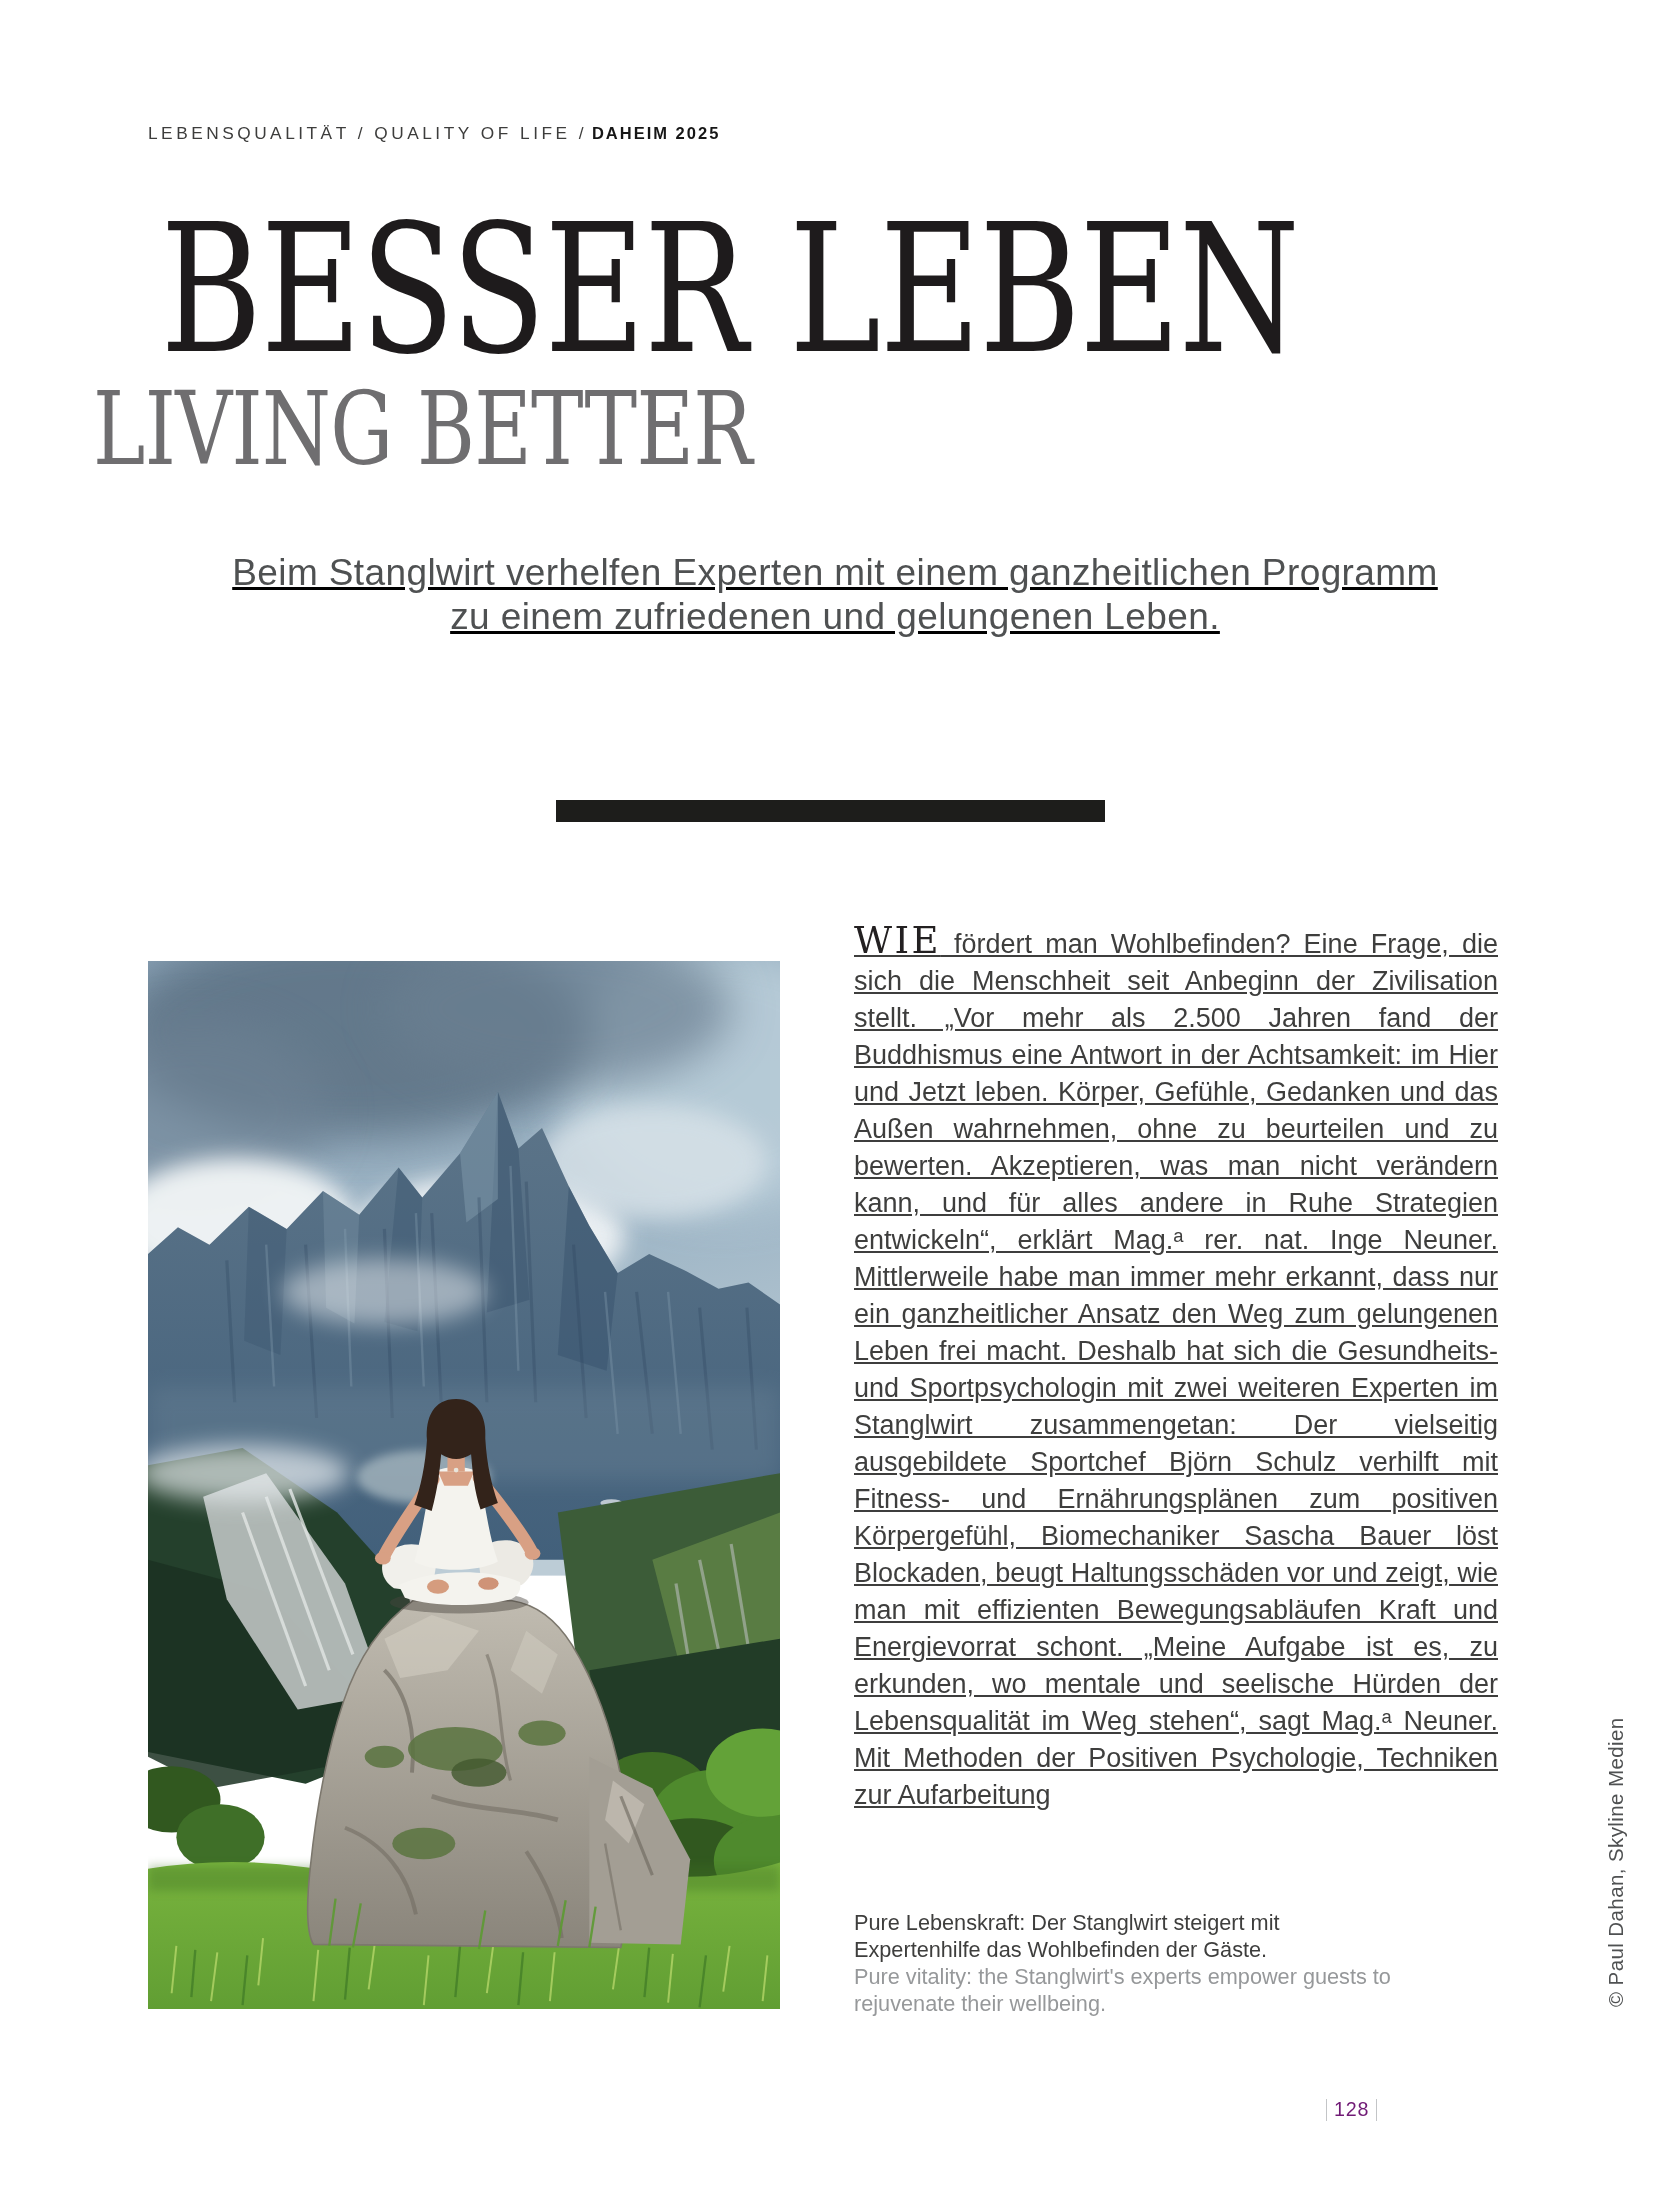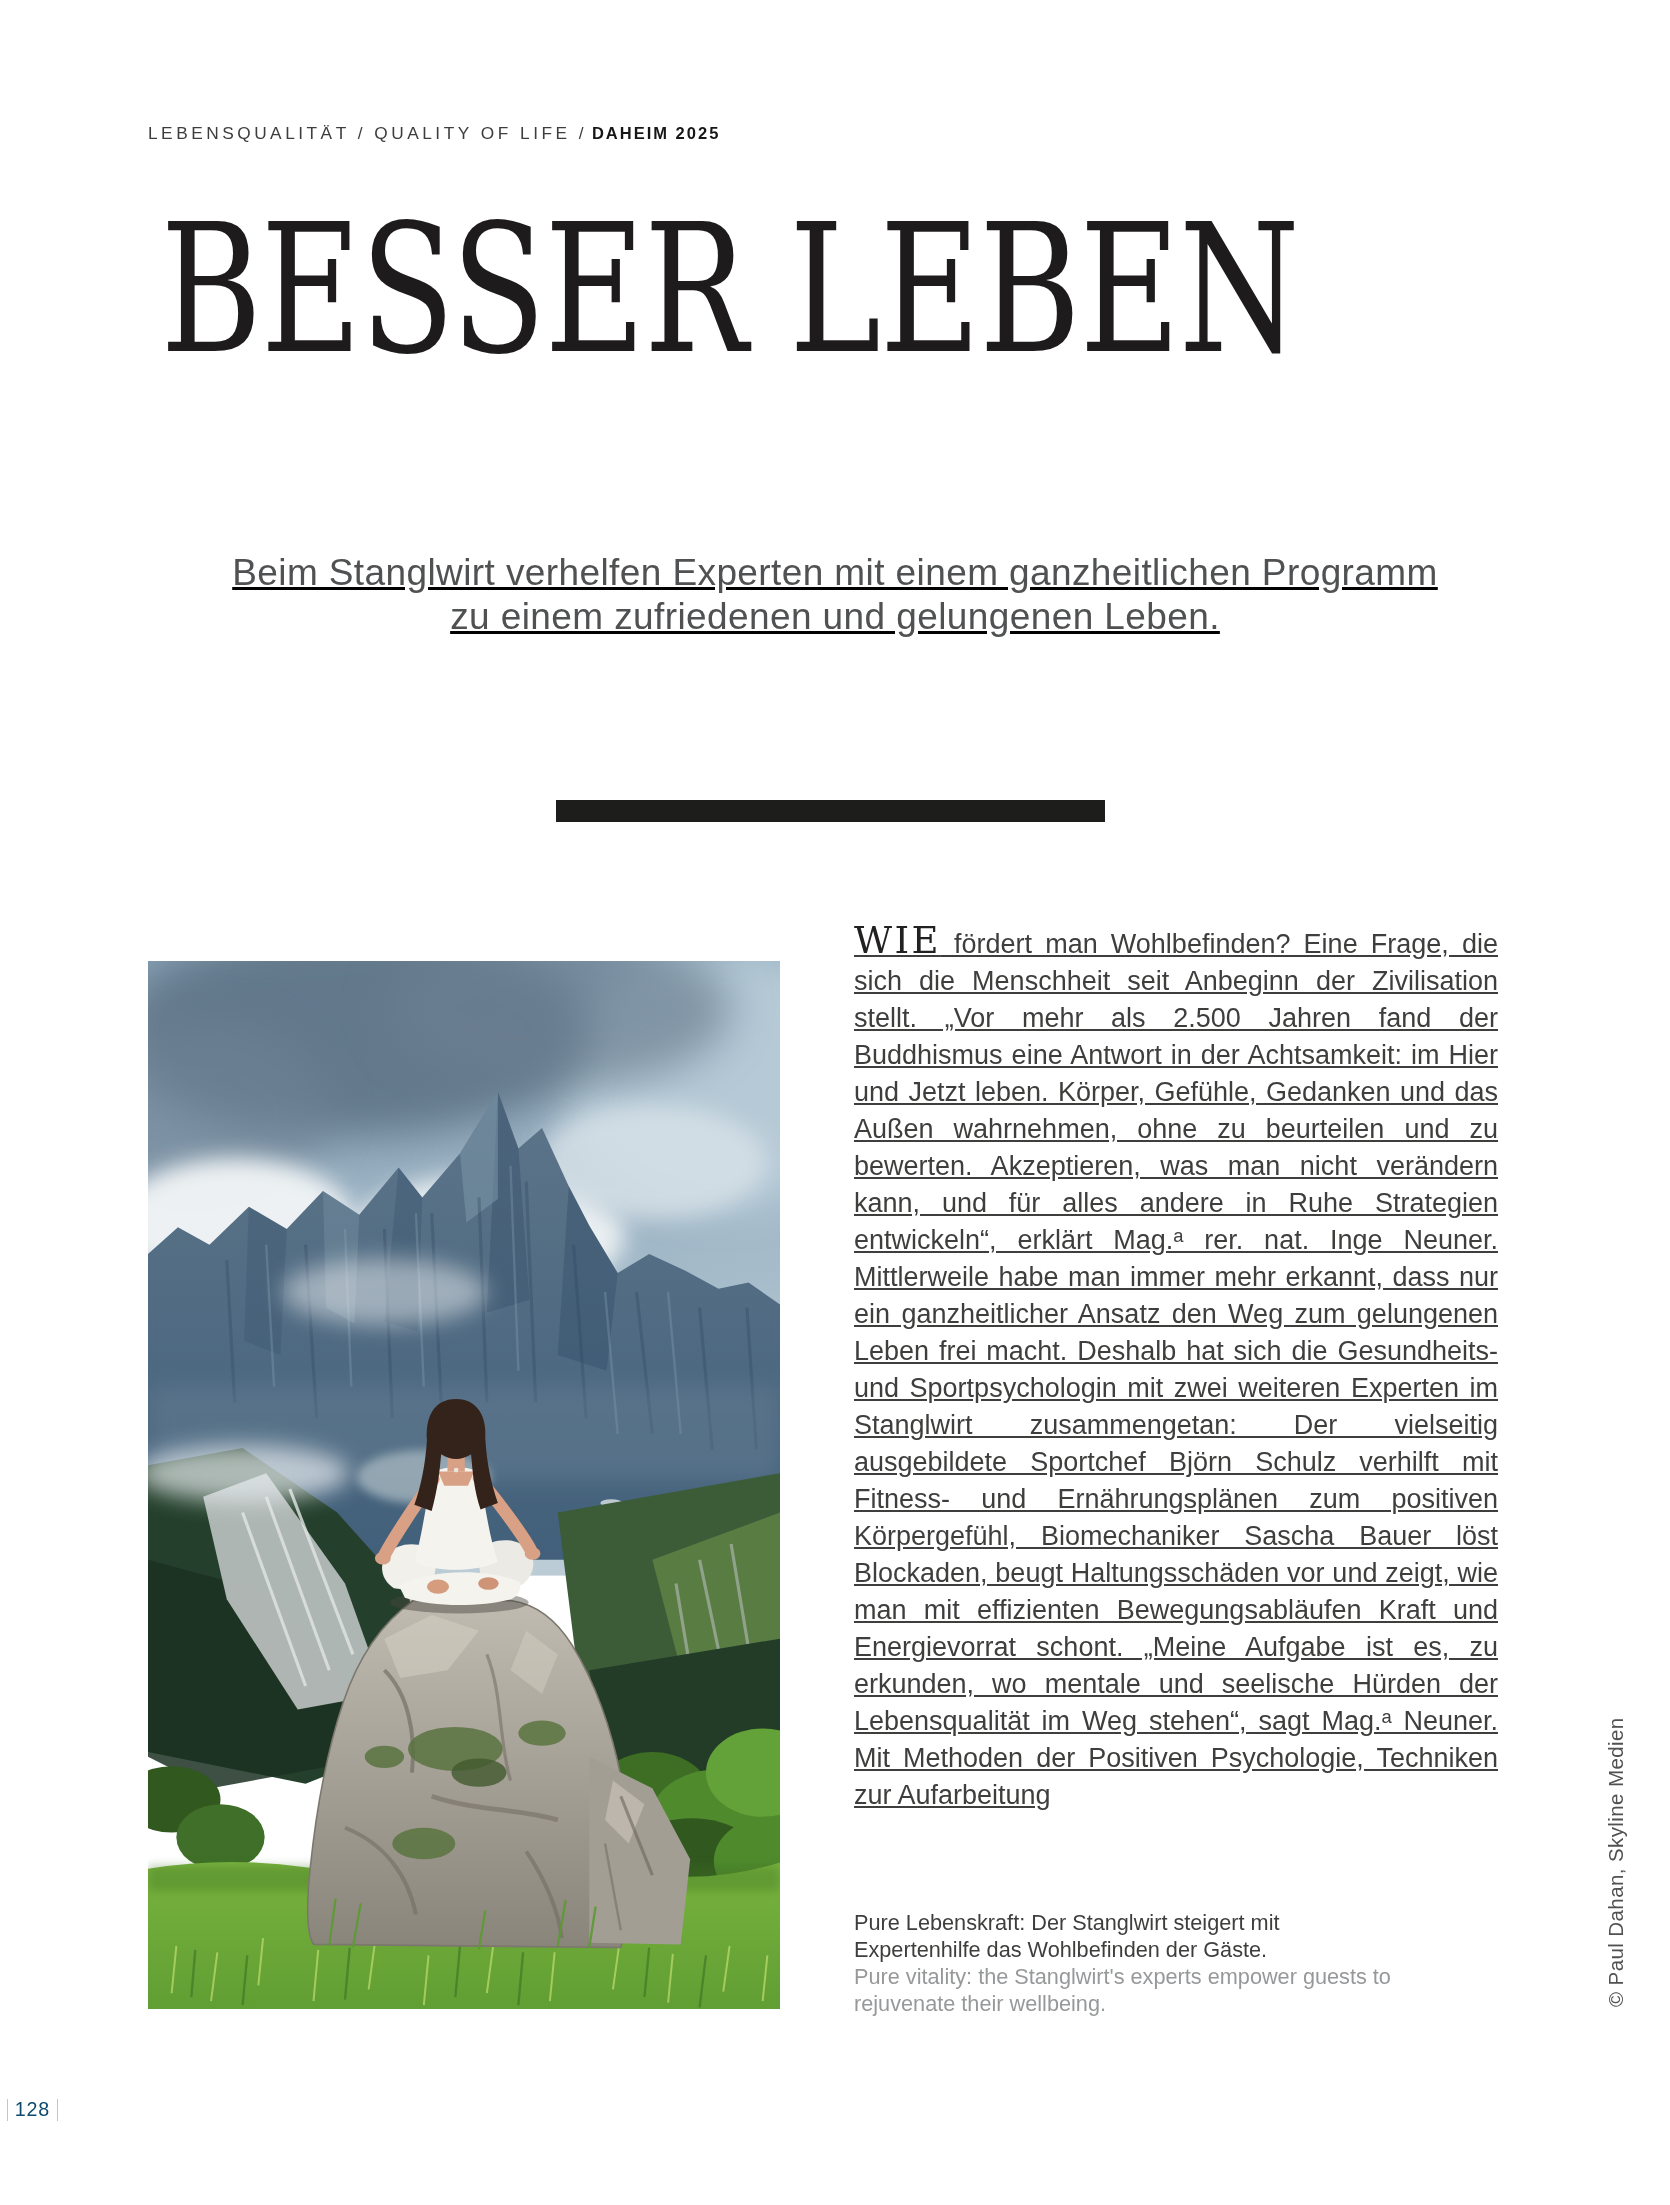--- a/index.html
+++ b/index.html
@@ -41,36 +41,37 @@
   
   .caption{position:absolute;left:854px;top:1909px;width:543px;font-size:21.7px;line-height:27px;}
   .caption-de{color:#3e3e3d;}
   .caption-en{color:#96989a;}
 
   
   .credit{position:absolute;left:1604px;top:2007px;transform:rotate(-90deg);transform-origin:0 0;
           white-space:nowrap;font-size:20.5px;color:#4f5152;letter-spacing:0.4px;}
 
   
-  .pagenum{position:absolute;left:0;top:2097px;width:1384px;text-align:left;font-size:19.7px;color:#0c4a6e;}
+  .pagenum{position:absolute;left:0;top:2097px;width:1384px;text-align:right;font-size:19.7px;color:#701a75;}
   .pagenum .bar{display:inline-block;width:0.8px;height:22px;background:#c3c5c7;vertical-align:middle;margin:0 7px;}
   .pagenum .num{vertical-align:middle;letter-spacing:0.8px;}
 </style>
 </head>
 <body>
 
 <div id="page">
 
   <div class="kicker">
     <span class="light">LEBENSQUALITÄT / QUALITY OF LIFE /</span>
     <span class="bold">DAHEIM 2025</span>
   </div>
 
   <div class="titles">
     <span class="title-main">BESSER LEBEN</span>
+    <span class="title-sub"><span>LIVING BETTER</span></span>
   </div>
 
   <div class="intro">
     <div class="inner">
       <div class="intro-de">Beim Stanglwirt verhelfen Experten mit einem ganzheitlichen Programm zu einem zufriedenen und gelungenen Leben.</div>
     </div>
   </div>
 
   <div class="rule"></div>
 

